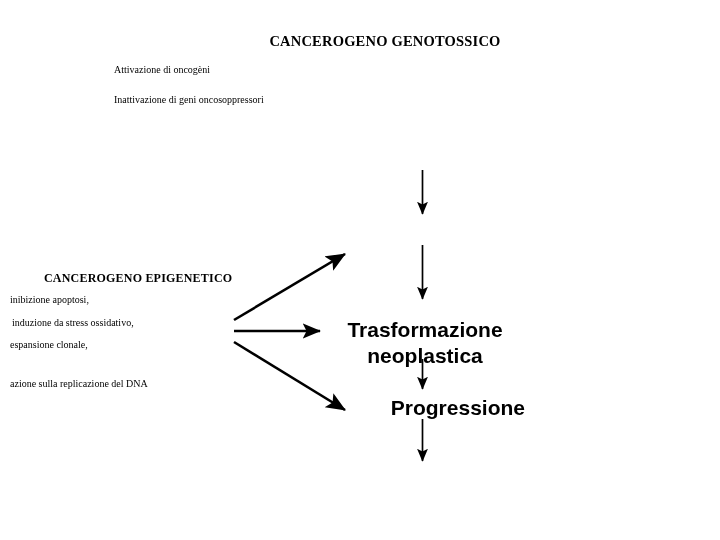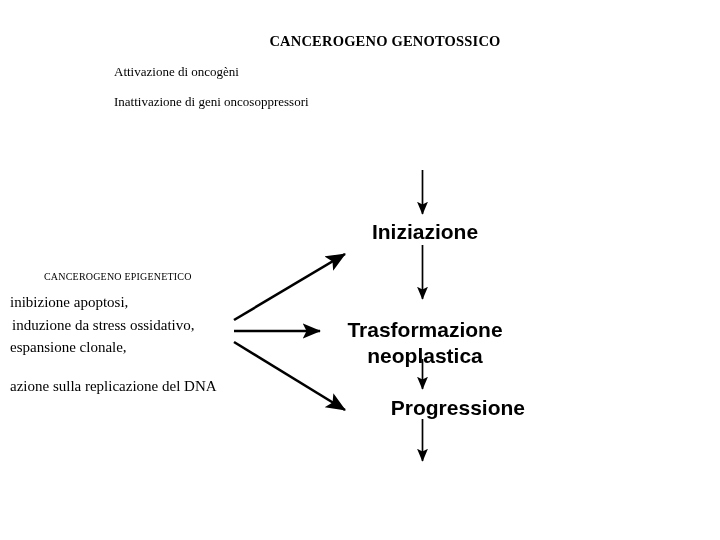--- a/index.html
+++ b/index.html
@@ -26,38 +26,38 @@
     font-family: "Liberation Serif", serif;
     font-weight: bold;
     font-size: 14.5px;
     letter-spacing: 0.2px;
     padding-left: 30px;
     box-sizing: border-box;
   }
   .sub-line {
     left: 114px;
     font-family: "Liberation Serif", serif;
-    font-size: 13px;
+    font-size: 10px;
     font-weight: normal;
   }
   .sub-line-1 { top: 64px; }
   .sub-line-2 { top: 94px; }
 
   
   .title-epigen {
     left: 44px; top: 271px;
     font-family: "Liberation Serif", serif;
-    font-weight: normal;
-    font-size: 10px;
+    font-weight: bold;
+    font-size: 12px;
     letter-spacing: 0.2px;
   }
   .epi-item {
     left: 3px;
     font-family: "Liberation Serif", serif;
-    font-size: 15px;
+    font-size: 10px;
     font-weight: normal;
     padding-left: 7px;
   }
   .epi-item-0 { top: 294px; }
   .epi-item-1 { top: 317px; left: 5px; }
   .epi-item-2 { top: 339px; }
   .epi-item-3 { top: 378px; text-align: right; }
 
   
   .flow-node {
@@ -116,20 +116,19 @@
   <div class="abs title-epigen">CANCEROGENO EPIGENETICO</div>
 
   <div class="abs epi-item epi-item-0">inibizione apoptosi,</div>
 
   <div class="abs epi-item epi-item-1"> induzione da stress ossidativo,</div>
 
   <div class="abs epi-item epi-item-2">espansione clonale,</div>
 
   <div class="abs epi-item epi-item-3">azione sulla replicazione del DNA</div>
 
-  <div class="abs flow-node node-iniziazione">Iniziazione</div>
 
   <div class="abs flow-node node-trasformazione">Trasformazione<br>neoplastica</div>
 
   <div class="abs flow-node node-progressione">Progressione</div>
 
 
 </div>
 
 </body></html>

